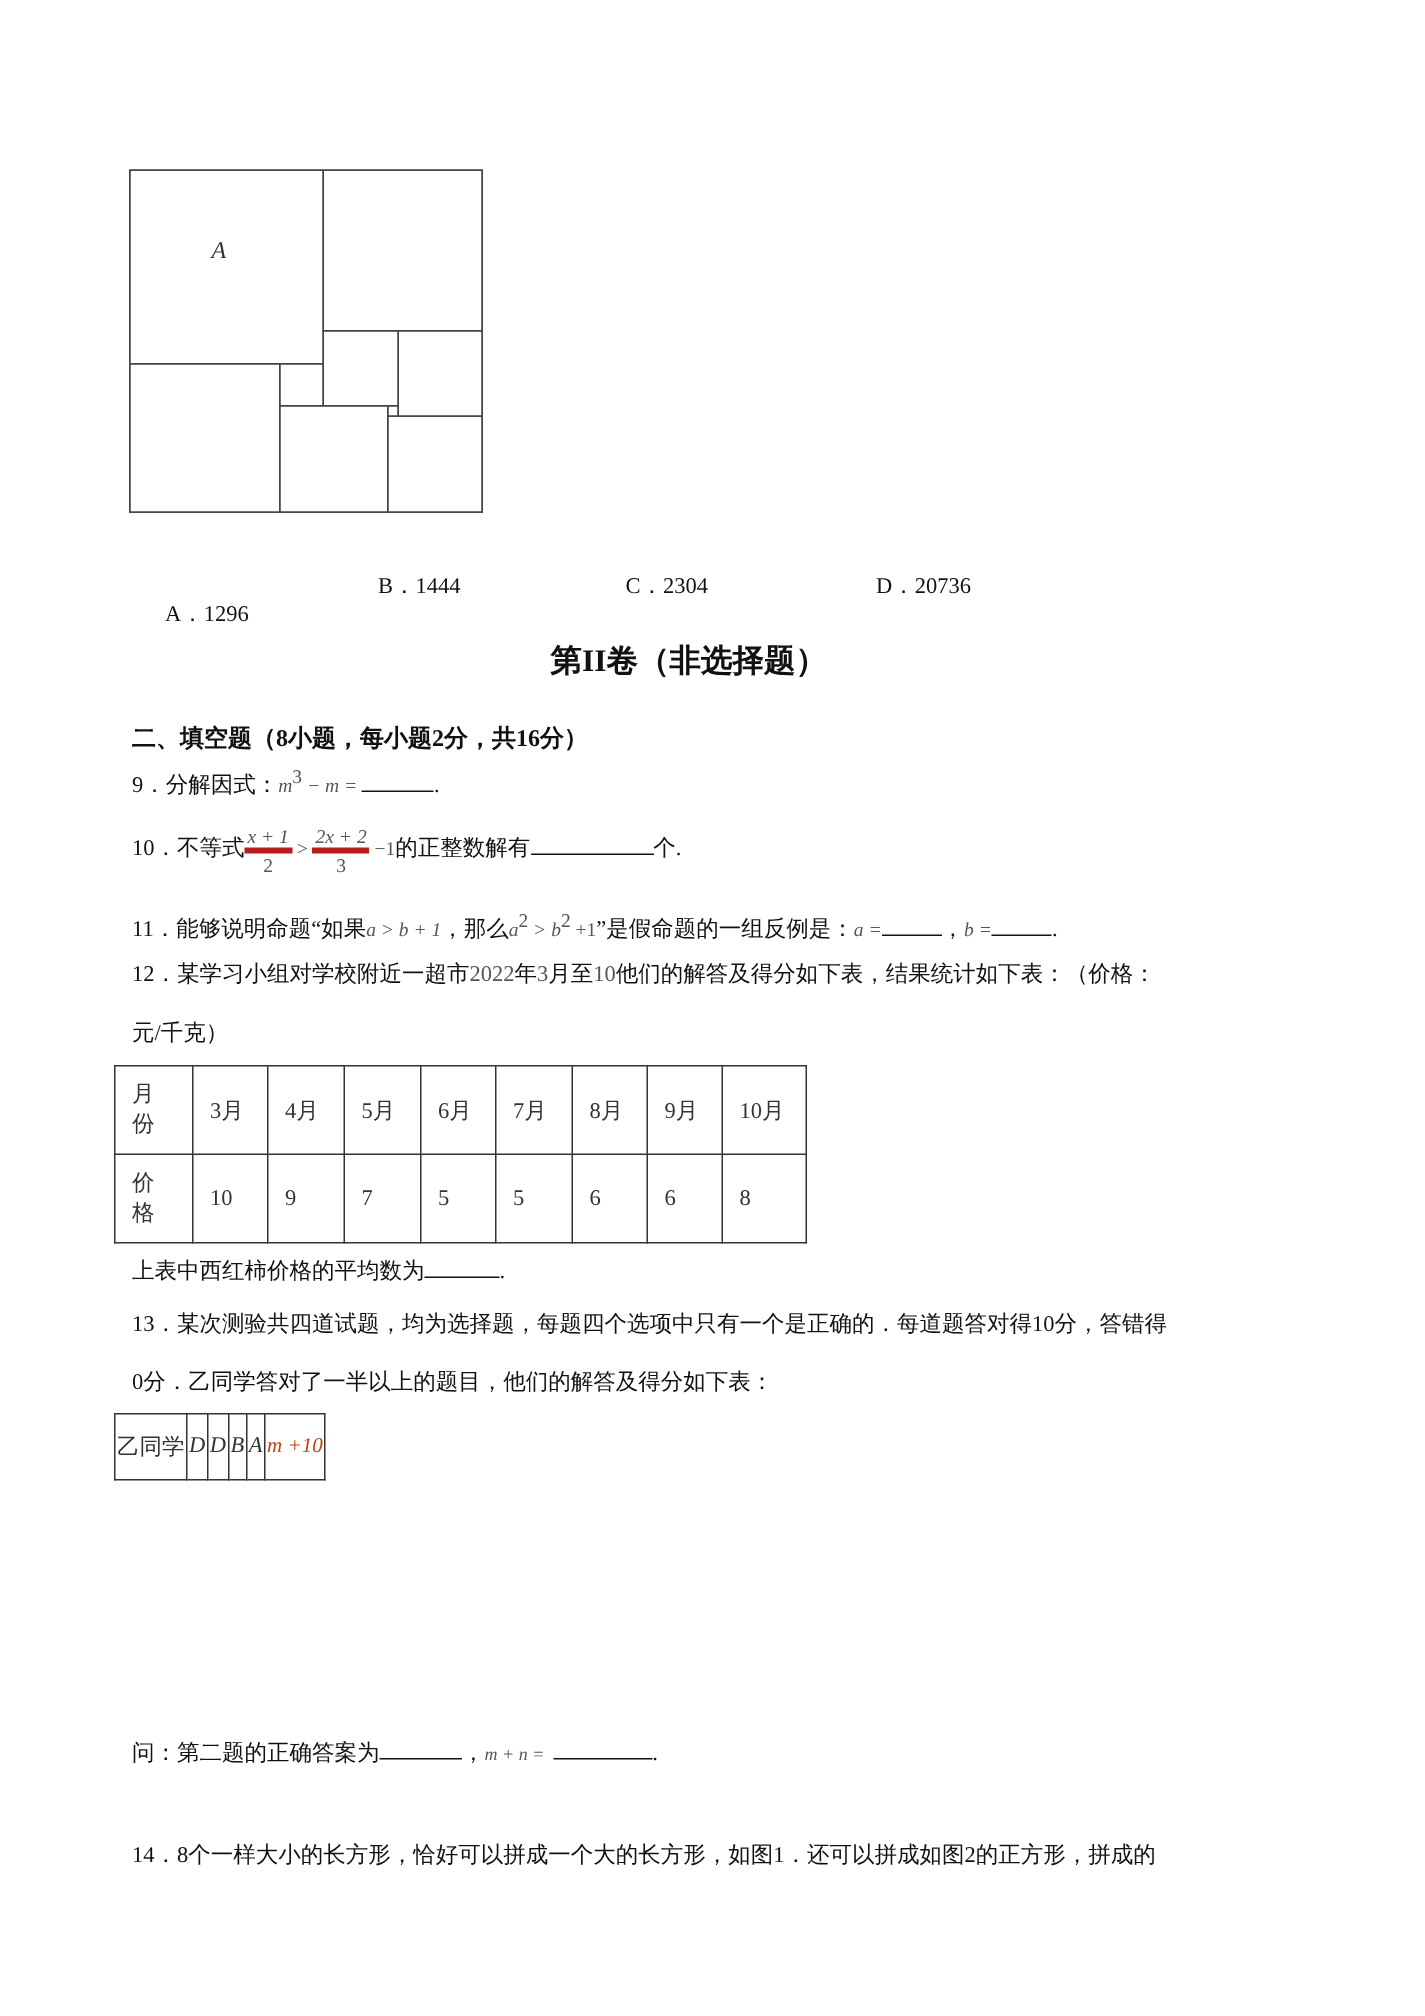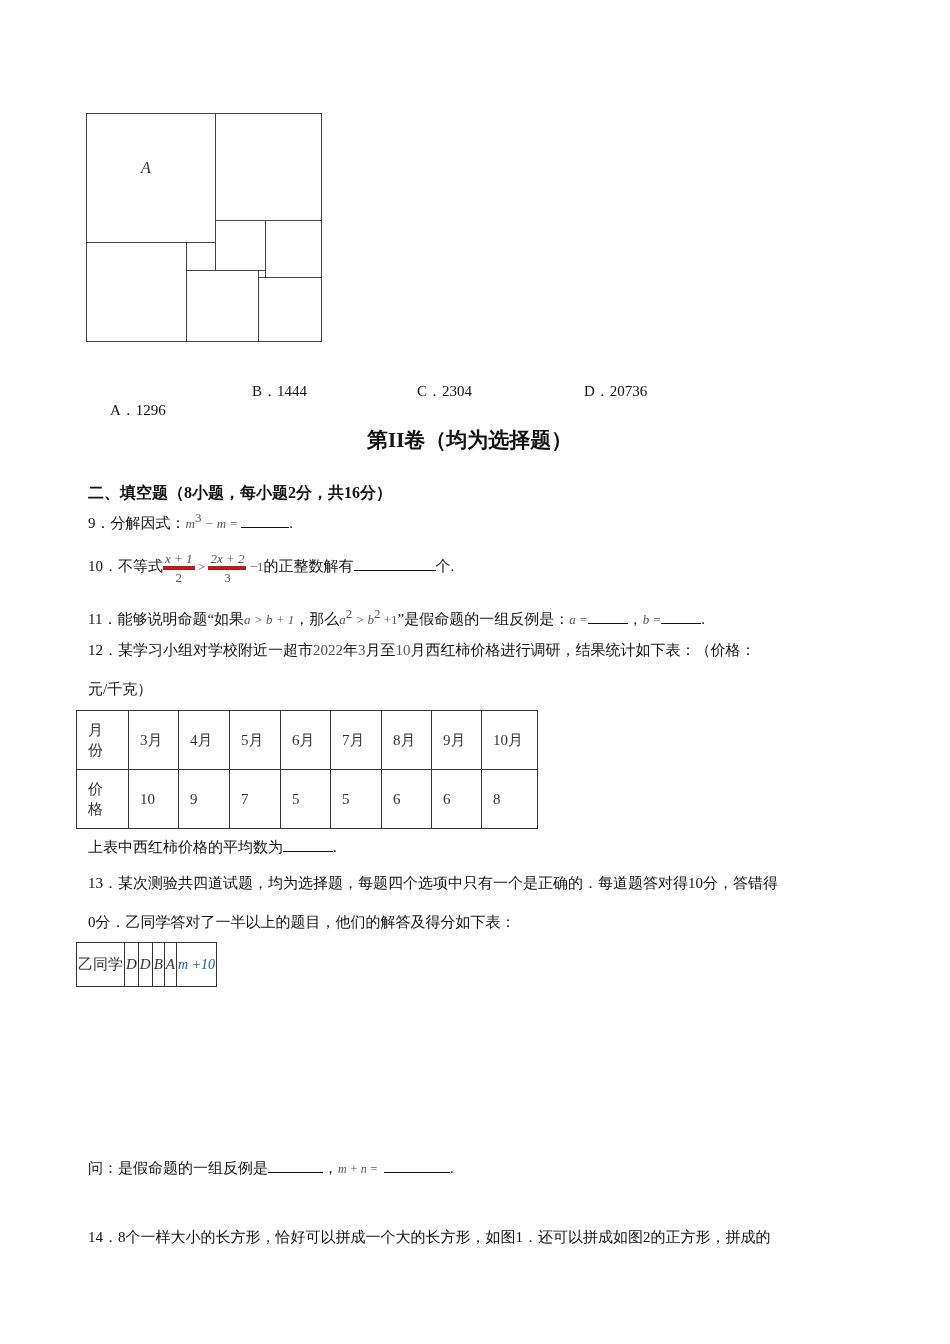--- a/index.html
+++ b/index.html
@@ -49,38 +49,38 @@
 <div class="abs txt" style="left:252px;top:381px;">
   <span>B．</span><span>1444</span>
 </div>
 <div class="abs txt" style="left:417px;top:381px;">
   <span>C．</span><span>2304</span>
 </div>
 <div class="abs txt" style="left:584px;top:381px;">
   <span>D．</span><span>20736</span>
 </div>
 
-<div class="abs bold" style="left:367px;top:427px;font-size:21px;line-height:26px;">第II卷（均为选择题）</div>
+<div class="abs bold" style="left:367px;top:427px;font-size:21px;line-height:26px;">第II卷（非选择题）</div>
 
 <div class="abs bold txt" style="left:88px;top:483px;font-size:16px;">二、填空题（8小题，每小题2分，共16分）</div>
 
 <div class="abs txt" style="left:88px;top:508px;">
   <span>9．分解因式：</span><span class="math">m</span><sup class="mathn">3</sup><span class="math"> − m = </span><span class="blank" style="width:48px;"></span><span>.</span>
 </div>
 
 <div class="abs txt" style="left:88px;top:544px;line-height:44px;">
   <span>10．不等式</span><span class="frac"><span class="num it">x + 1</span><span class="den">2</span></span><span class="mathn"> &gt; </span><span class="frac"><span class="num it">2x + 2</span><span class="den">3</span></span><span class="mathn"> −1</span><span>的正整数解有</span><span class="blank" style="width:82px;"></span><span>个.</span>
 </div>
 
 <div class="abs txt" style="left:88px;top:604px;">
   <span>11．能够说明命题“如果</span><span class="math">a &gt; b + 1</span><span>，那么</span><span class="math">a</span><sup class="mathn">2</sup><span class="math"> &gt; b</span><sup class="mathn">2</sup><span class="mathn"> +1</span><span>”是假命题的一组反例是：</span><span class="math">a =</span><span class="blank" style="width:40px;"></span><span>，</span><span class="math">b =</span><span class="blank" style="width:40px;"></span><span>.</span>
 </div>
 
 <div class="abs txt" style="left:88px;top:640px;">
-  <span>12．某学习小组对学校附近一超市</span><span class="mathn" style="font-size:15px;">2022</span><span>年</span><span class="mathn" style="font-size:15px;">3</span><span>月至</span><span class="mathn" style="font-size:15px;">10</span><span>月西红柿价格进行调研，结果统计如下表：（价格：</span>
+  <span>12．某学习小组对学校附近一超市</span><span class="mathn" style="font-size:15px;">2022</span><span>年</span><span class="mathn" style="font-size:15px;">3</span><span>月至</span><span class="mathn" style="font-size:15px;">10</span><span>他们的解答及得分如下表，结果统计如下表：（价格：</span>
 </div>
 <div class="abs txt" style="left:88px;top:679px;">元/千克）</div>
 
 <table class="t1" style="left:76px;top:710px;">
   <tbody>
       <tr>
     <td class="hdr"><span>月</span><br><span>份</span></td>
     <td style="width:38px;">3月</td>
     <td style="width:39px;">4月</td>
     <td style="width:39px;">5月</td>
@@ -112,22 +112,22 @@
 <div class="abs txt" style="left:88px;top:912px;">0分．乙同学答对了一半以上的题目，他们的解答及得分如下表：</div>
 
 <table class="t2" style="left:76px;top:942px;">
   <tbody>
   <tr>
     <td>乙同学</td>
     <td class="it">D</td>
     <td class="it">D</td>
     <td class="it">B</td>
     <td class="it">A</td>
-    <td class="it" style="color:#0369a1;font-size:14px;">m +10</td>
+    <td class="it" style="color:#c2410c;font-size:14px;">m +10</td>
   </tr>
 </tbody>
   </table>
 
 <div class="abs txt" style="left:88px;top:1158px;">
-  <span>问：是假命题的一组反例是</span><span class="blank" style="width:55px;"></span><span>，</span><span class="math" style="font-size:12px;">m + n =</span><span class="blank" style="width:66px;margin-left:6px;"></span><span>.</span>
+  <span>问：第二题的正确答案为</span><span class="blank" style="width:55px;"></span><span>，</span><span class="math" style="font-size:12px;">m + n =</span><span class="blank" style="width:66px;margin-left:6px;"></span><span>.</span>
 </div>
 
 <div class="abs txt" style="left:88px;top:1195px;margin-top:32px;">14．8个一样大小的长方形，恰好可以拼成一个大的长方形，如图1．还可以拼成如图2的正方形，拼成的</div>
 
 </body></html>

